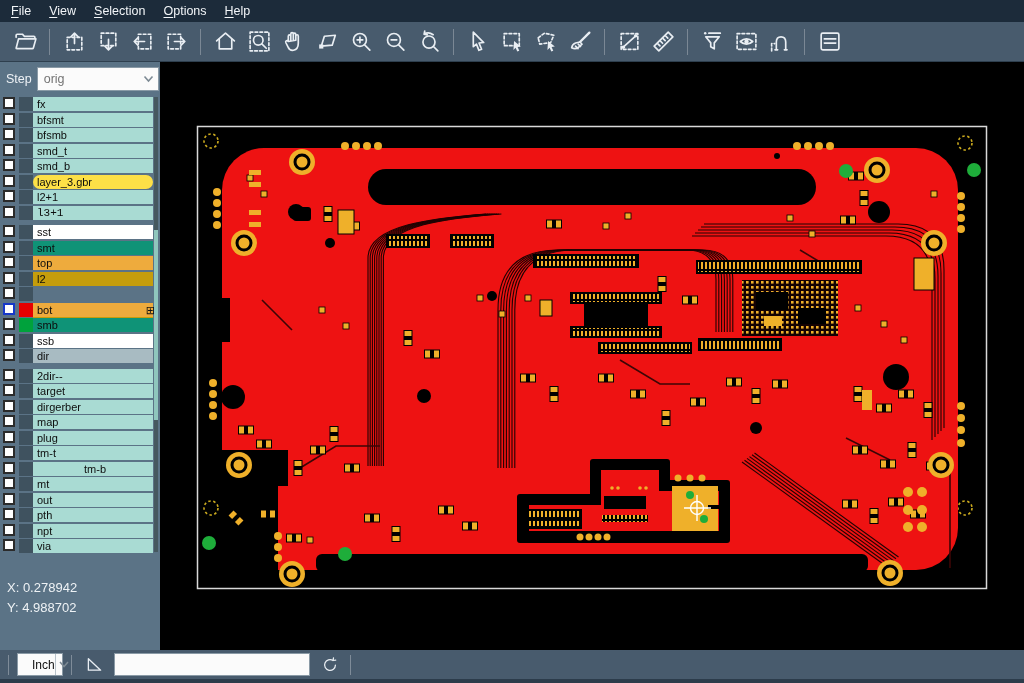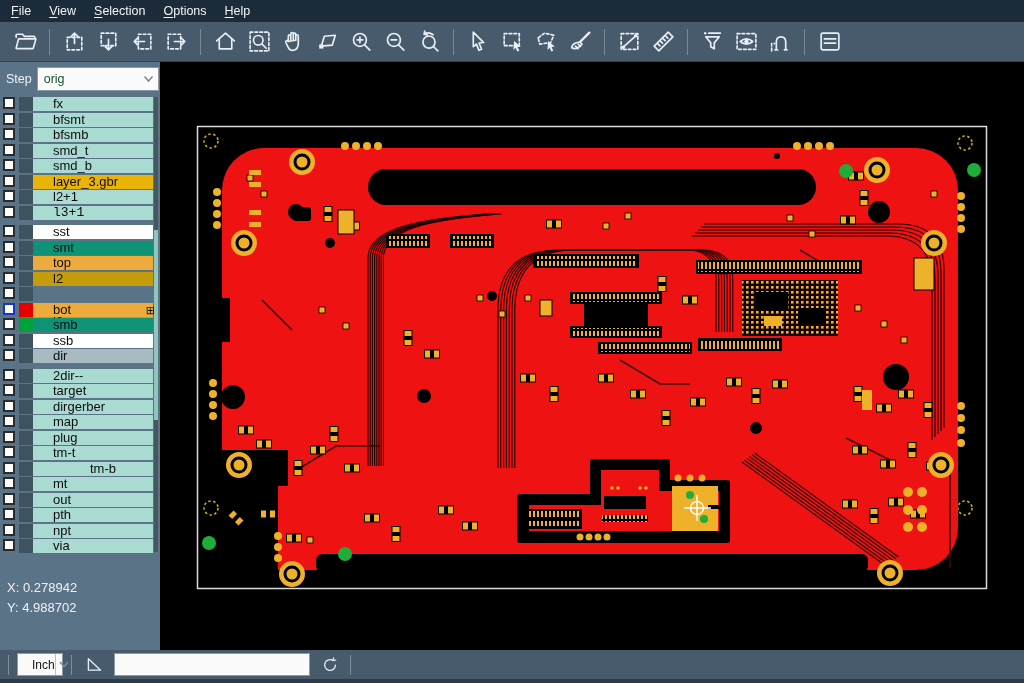--- a/index.html
+++ b/index.html
@@ -28,29 +28,29 @@
     stroke-linecap:round;stroke-linejoin:round;}
   .tsep{width:1px;height:26px;background:rgba(255,255,255,.28);margin:0 7px;flex:0 0 auto;}
   .dash{stroke-dasharray:2.6 2.1;}
 
   
   .sidebar{position:absolute;left:0;top:62px;width:160px;height:588px;background:var(--sidebar);z-index:4;}
   .steprow{display:flex;align-items:center;height:33px;padding-left:6px;}
   .steplabel{color:#eef2f6;font-size:12.5px;margin-right:5px;}
   .stepcombo{width:122px;height:24px;background:#fbfbfb;border:1px solid #8a9aa6;
     display:flex;align-items:center;justify-content:space-between;padding:0 4px 0 6px;}
-  .stepcombo .val{font-size:12.5px;color:#14532d;}
+  .stepcombo .val{font-size:12.5px;color:#737373;}
   .layerlist{position:absolute;left:0;top:35px;width:160px;}
   .lrow{position:relative;height:14px;margin-bottom:1.5px;}
   .lrow .cb{position:absolute;left:3px;top:0px;width:12px;height:12px;background:#fff;
     border:2px solid #2b2b2b;}
   .lrow .cb.sel{border-color:#1638c8;}
   .lrow .swatch{position:absolute;left:19px;top:0;width:14px;height:14px;background:var(--strip);}
-  .lrow .lab{position:absolute;left:33px;top:0;width:120px;height:14px;font-size:13px;
-    line-height:14px;color:#0d0d0d;padding-left:20px;white-space:nowrap;overflow:hidden;}
+  .lrow .lab{position:absolute;left:33px;top:0;width:120px;height:14px;font-size:11px;
+    line-height:14px;color:#0d0d0d;padding-left:4px;white-space:nowrap;overflow:hidden;}
   .ggap{height:4px;}
   .gridglyph{position:absolute;right:5px;top:0;font-size:11px;line-height:14px;color:#111;}
   .scrolltrack{position:absolute;left:154px;top:35px;width:4px;height:455px;background:#46585f;}
   .scrollthumb{position:absolute;left:0;top:133px;width:4px;height:190px;background:#8fc6bd;}
   .coords{position:absolute;left:7px;bottom:32px;color:#eef2f5;font-size:13px;line-height:20px;}
 
   
   .canvas{position:absolute;left:160px;top:62px;width:864px;height:588px;background:var(--canvasbg);}
 
   
@@ -261,21 +261,21 @@
           <div class="lab" style="background: rgb(169, 219, 211);">smd_t</div>
         </div>
         <div class="lrow">
           <div class="cb"></div>
           <div class="swatch"></div>
           <div class="lab" style="background: rgb(169, 219, 211);">smd_b</div>
         </div>
         <div class="lrow">
           <div class="cb"></div>
           <div class="swatch"></div>
-          <div class="lab" style="background: #eab308;">layer_3.gbr</div>
+          <div class="lab" style="background: #fde047; border-radius: 7px;">layer_3.gbr</div>
         </div>
         <div class="lrow">
           <div class="cb"></div>
           <div class="swatch"></div>
           <div class="lab" style="background: rgb(169, 219, 211);">l2+1</div>
         </div>
         <div class="lrow">
           <div class="cb"></div>
           <div class="swatch"></div>
           <div class="lab" style="background: rgb(169, 219, 211); font-family: Liberation Mono, monospace;">l3+1</div>

